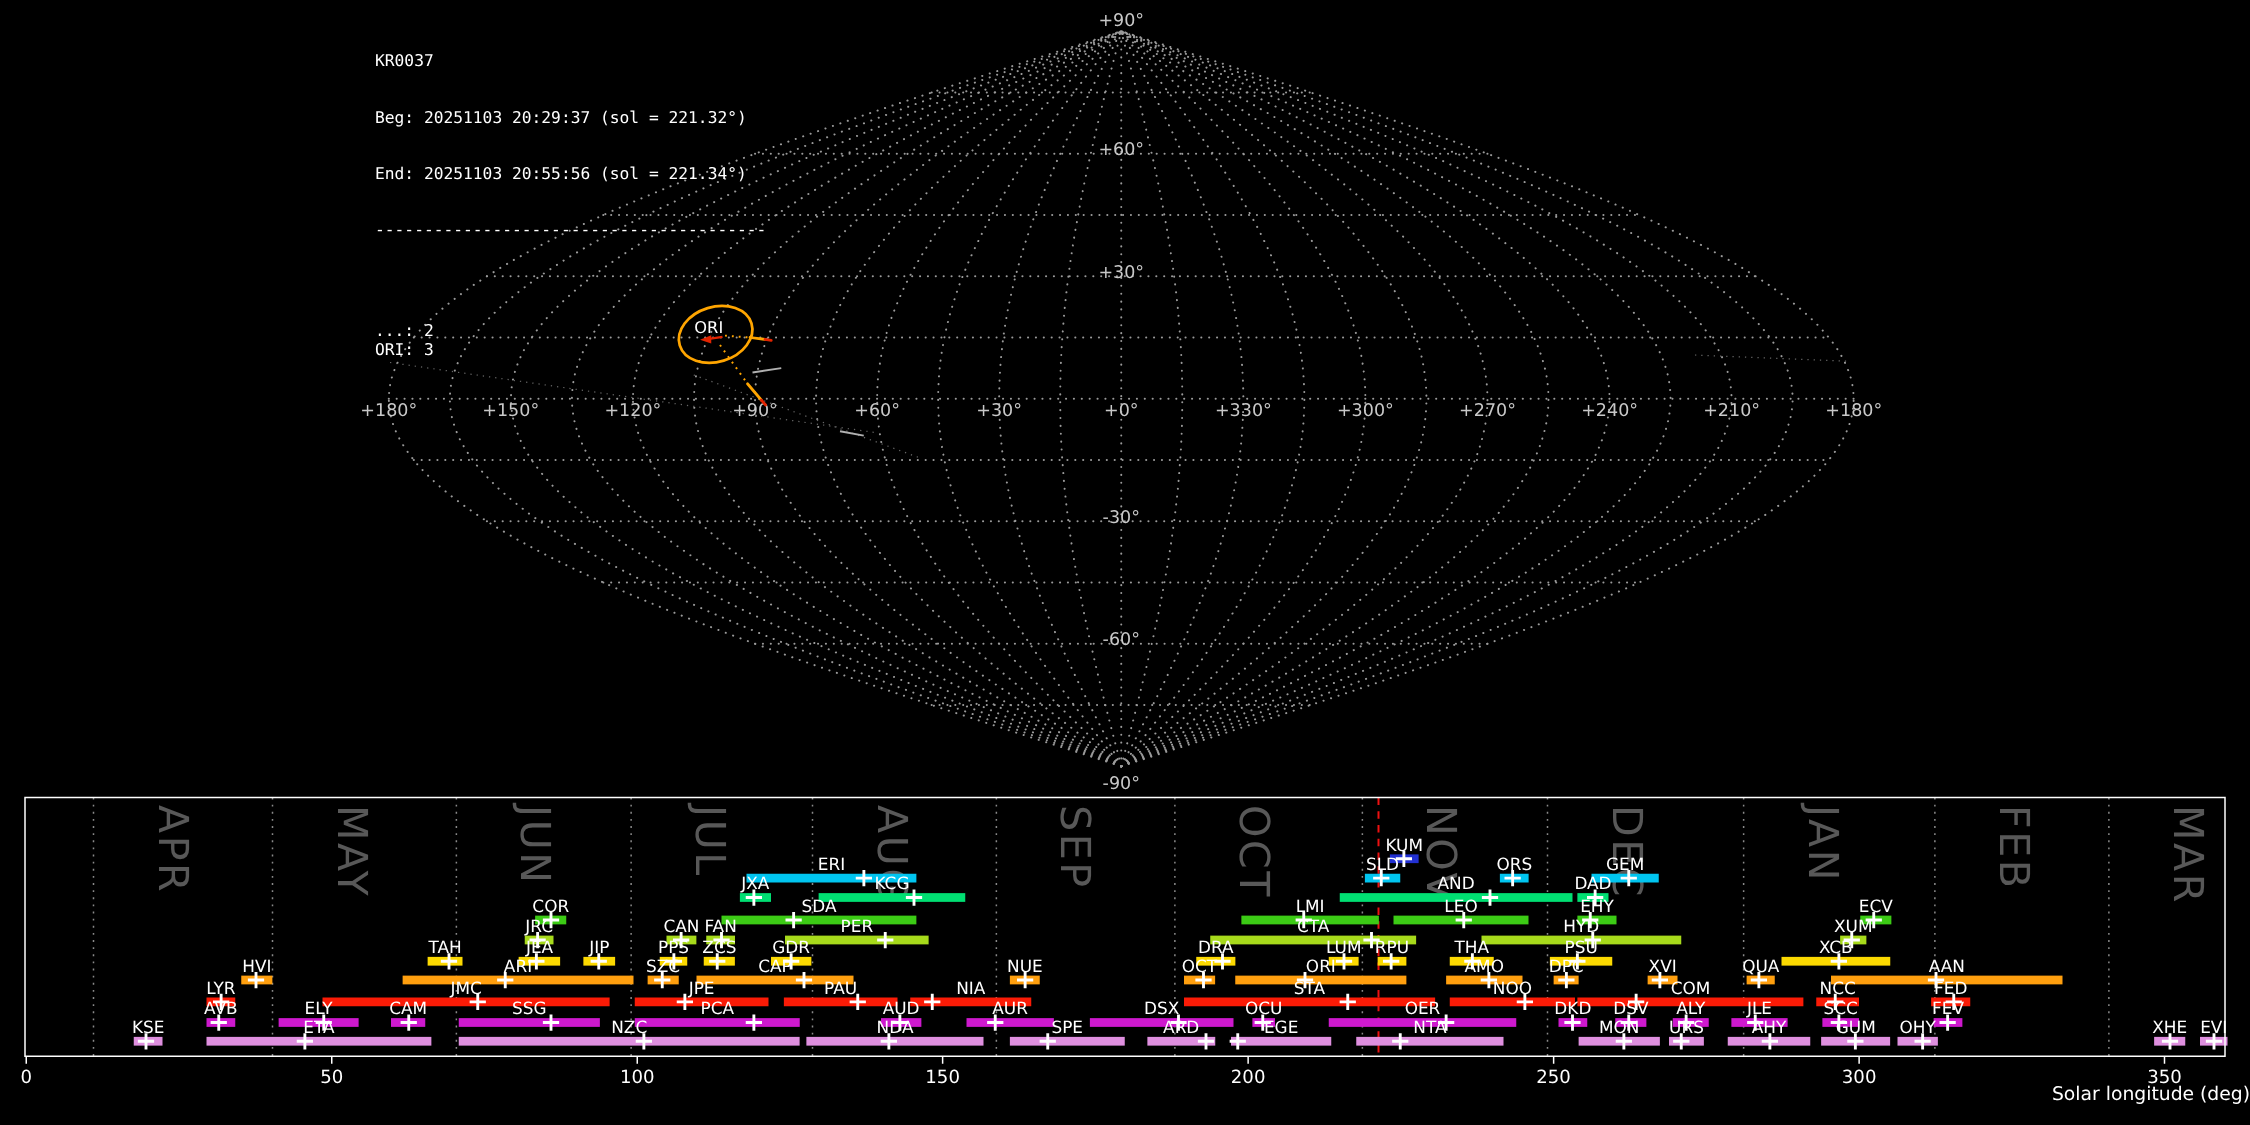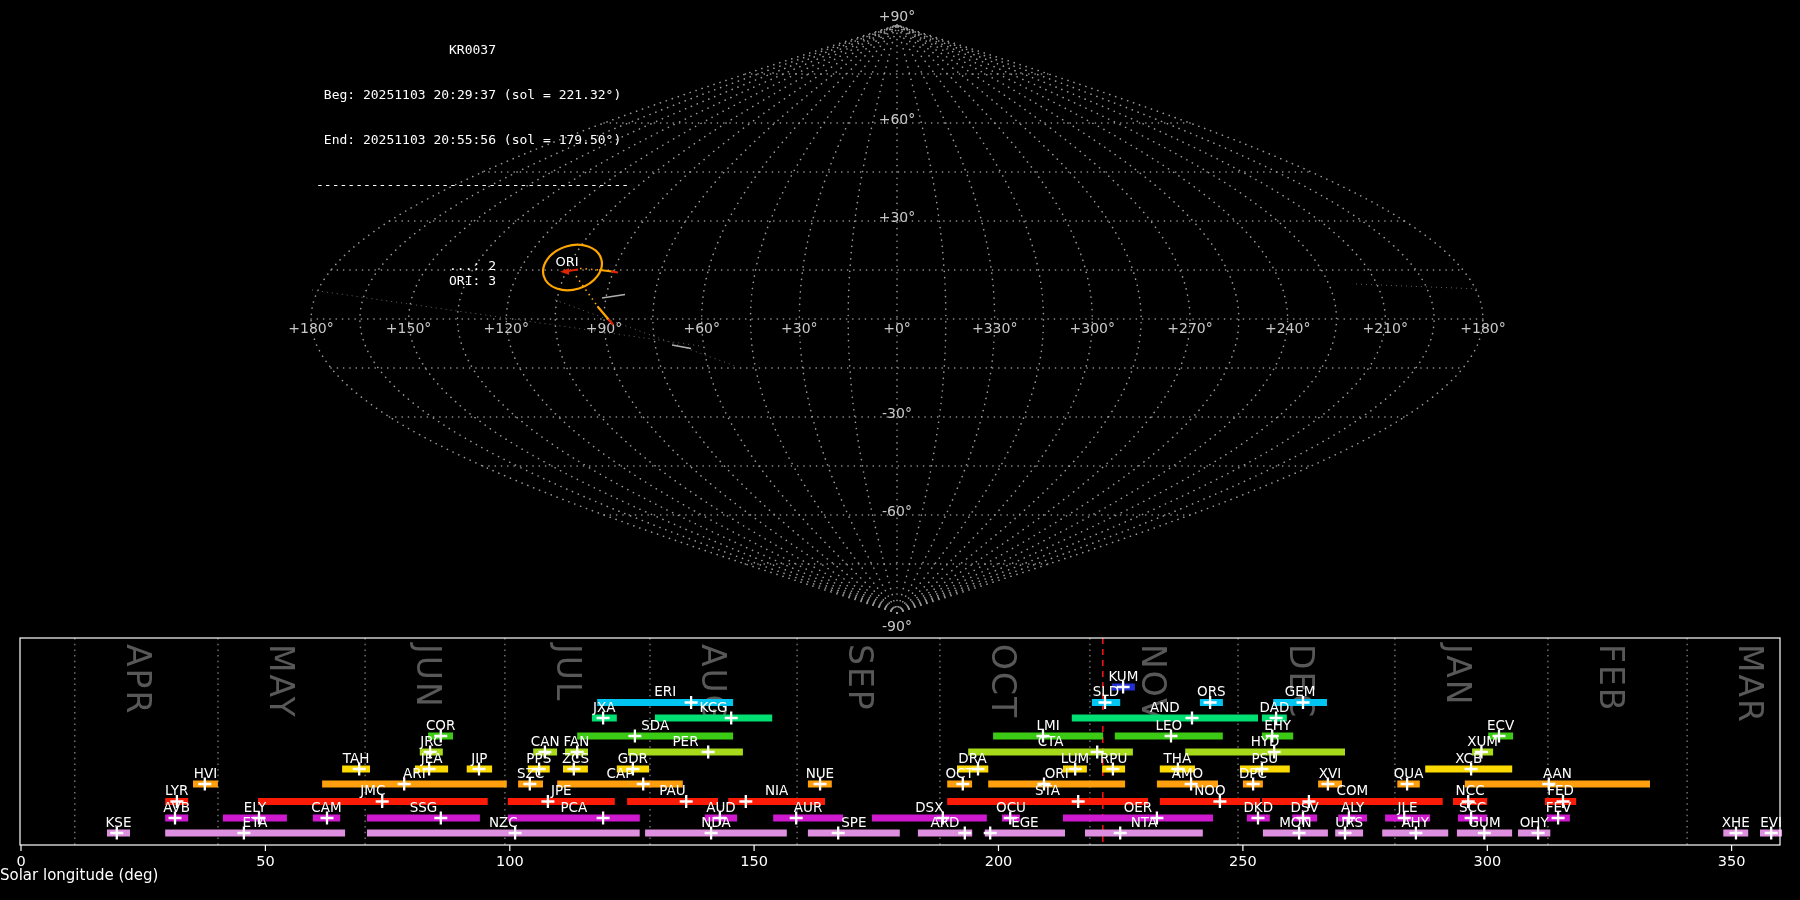--- a/index.html
+++ b/index.html
@@ -1,23 +1,23 @@
 <!DOCTYPE html>
 <html><head>
 <meta charset="utf-8">
 <style>
   html,body{margin:0;padding:0;background:#000;width:1800px;height:900px;overflow:hidden;}
   body{font-family:"DejaVu Sans",sans-serif;}
   #screen{position:relative;width:1800px;height:900px;background:#000;}
   #scene{position:absolute;left:0;top:0;}
-  .info{position:absolute;left:316px;top:12px;color:#fff;font-family:"DejaVu Sans Mono",monospace;
-        font-size:13px;line-height:15px;white-space:pre;text-align:center;}
+  .info{position:absolute;left:300px;top:12px;color:#fff;font-family:"DejaVu Sans Mono",monospace;
+        font-size:13px;line-height:15px;white-space:pre;}
   .info .sep{letter-spacing:0px;}
   .info .gap{height:6px;}
-  .axis-title{position:absolute;left:0;top:866px;width:1800px;text-align:left;color:#fff;
+  .axis-title{position:absolute;left:0;top:866px;width:1800px;text-align:right;color:#fff;
         font-size:15px;font-family:"DejaVu Sans",sans-serif;}
 </style>
 </head>
 <body>
 
 <div id="screen">
   <svg id="scene" width="1800" height="900" viewBox="0 0 1800 900">
       <g stroke="#9a9a9a" fill="none" stroke-width="1.6" stroke-dasharray="0.1 6.2" stroke-linecap="round">
         <path d="M897.0 613.0L876.5 606.5L856.1 599.9L835.7 593.4L815.4 586.9L795.2 580.3L775.2 573.8L755.2 567.3L735.5 560.7L715.9 554.2L696.6 547.7L677.5 541.1L658.7 534.6L640.1 528.1L621.9 521.5L604.0 515.0L586.5 508.5L569.3 501.9L552.6 495.4L536.2 488.9L520.3 482.3L504.9 475.8L489.9 469.3L475.5 462.7L461.5 456.2L448.1 449.7L435.2 443.1L422.9 436.6L411.2 430.1L400.0 423.5L389.5 417.0L379.6 410.5L370.3 403.9L361.7 397.4L353.7 390.9L346.3 384.3L339.7 377.8L333.7 371.3L328.4 364.7L323.8 358.2L319.9 351.7L316.7 345.1L314.2 338.6L312.4 332.1L311.4 325.5L311.0 319.0L311.4 312.5L312.4 305.9L314.2 299.4L316.7 292.9L319.9 286.3L323.8 279.8L328.4 273.3L333.7 266.7L339.7 260.2L346.3 253.7L353.7 247.1L361.7 240.6L370.3 234.1L379.6 227.5L389.5 221.0L400.0 214.5L411.2 207.9L422.9 201.4L435.2 194.9L448.1 188.3L461.5 181.8L475.5 175.3L489.9 168.7L504.9 162.2L520.3 155.7L536.2 149.1L552.6 142.6L569.3 136.1L586.5 129.5L604.0 123.0L621.9 116.5L640.1 109.9L658.7 103.4L677.5 96.9L696.6 90.3L715.9 83.8L735.5 77.3L755.2 70.7L775.2 64.2L795.2 57.7L815.4 51.1L835.7 44.6L856.1 38.1L876.5 31.5L897.0 25.0"></path>
         <path d="M897.0 613.0L878.3 606.5L859.5 599.9L840.9 593.4L822.2 586.9L803.7 580.3L785.3 573.8L767.0 567.3L748.9 560.7L731.0 554.2L713.3 547.7L695.8 541.1L678.5 534.6L661.5 528.1L644.8 521.5L628.4 515.0L612.3 508.5L596.6 501.9L581.3 495.4L566.3 488.9L551.7 482.3L537.6 475.8L523.9 469.3L510.6 462.7L497.8 456.2L485.5 449.7L473.7 443.1L462.4 436.6L451.7 430.1L441.5 423.5L431.8 417.0L422.7 410.5L414.2 403.9L406.3 397.4L398.9 390.9L392.2 384.3L386.1 377.8L380.6 371.3L375.8 364.7L371.6 358.2L368.0 351.7L365.1 345.1L362.8 338.6L361.1 332.1L360.2 325.5L359.8 319.0L360.2 312.5L361.1 305.9L362.8 299.4L365.1 292.9L368.0 286.3L371.6 279.8L375.8 273.3L380.6 266.7L386.1 260.2L392.2 253.7L398.9 247.1L406.3 240.6L414.2 234.1L422.7 227.5L431.8 221.0L441.5 214.5L451.7 207.9L462.4 201.4L473.7 194.9L485.5 188.3L497.8 181.8L510.6 175.3L523.9 168.7L537.6 162.2L551.7 155.7L566.3 149.1L581.3 142.6L596.6 136.1L612.3 129.5L628.4 123.0L644.8 116.5L661.5 109.9L678.5 103.4L695.8 96.9L713.3 90.3L731.0 83.8L748.9 77.3L767.0 70.7L785.3 64.2L803.7 57.7L822.2 51.1L840.9 44.6L859.5 38.1L878.3 31.5L897.0 25.0"></path>
@@ -429,20 +429,20 @@
           <text x="1487.3" y="866" fill="#fff" font-size="14.5" text-anchor="middle" font-family="&quot;DejaVu Sans&quot;,sans-serif">300</text>
           <line x1="1731.6" y1="845" x2="1731.6" y2="851" stroke="#fff" stroke-width="1.2"></line>
           <text x="1731.6" y="866" fill="#fff" font-size="14.5" text-anchor="middle" font-family="&quot;DejaVu Sans&quot;,sans-serif">350</text>
         </g>
       </g>
     </svg>
 
   <div class="info">
     <div>KR0037</div>
     <div>Beg: 20251103 20:29:37 (sol = 221.32°)</div>
-    <div>End: 20251103 20:55:56 (sol = 179.50°)</div>
+    <div>End: 20251103 20:55:56 (sol = 221.34°)</div>
     <div class="sep">----------------------------------------</div>
     <div class="gap"></div>
     <div id="counts"><div>...: 2</div><div>ORI: 3</div></div>
   </div>
 
   <div class="axis-title">Solar longitude (deg)</div>
 </div>
 
 </body></html>

